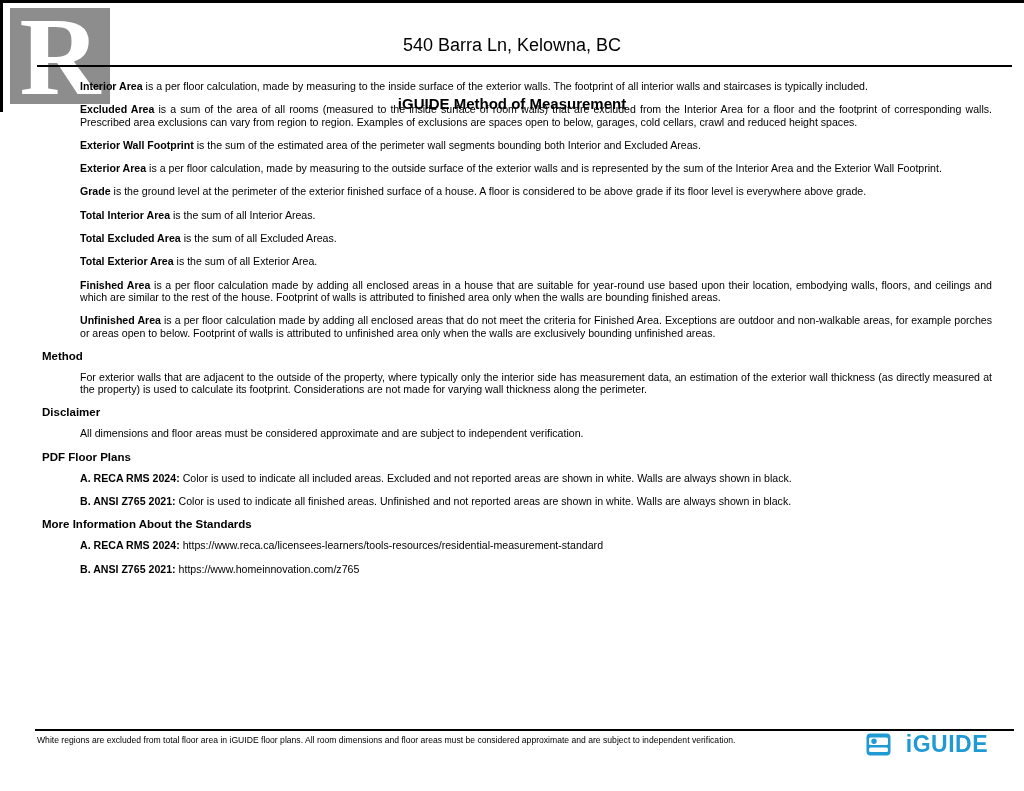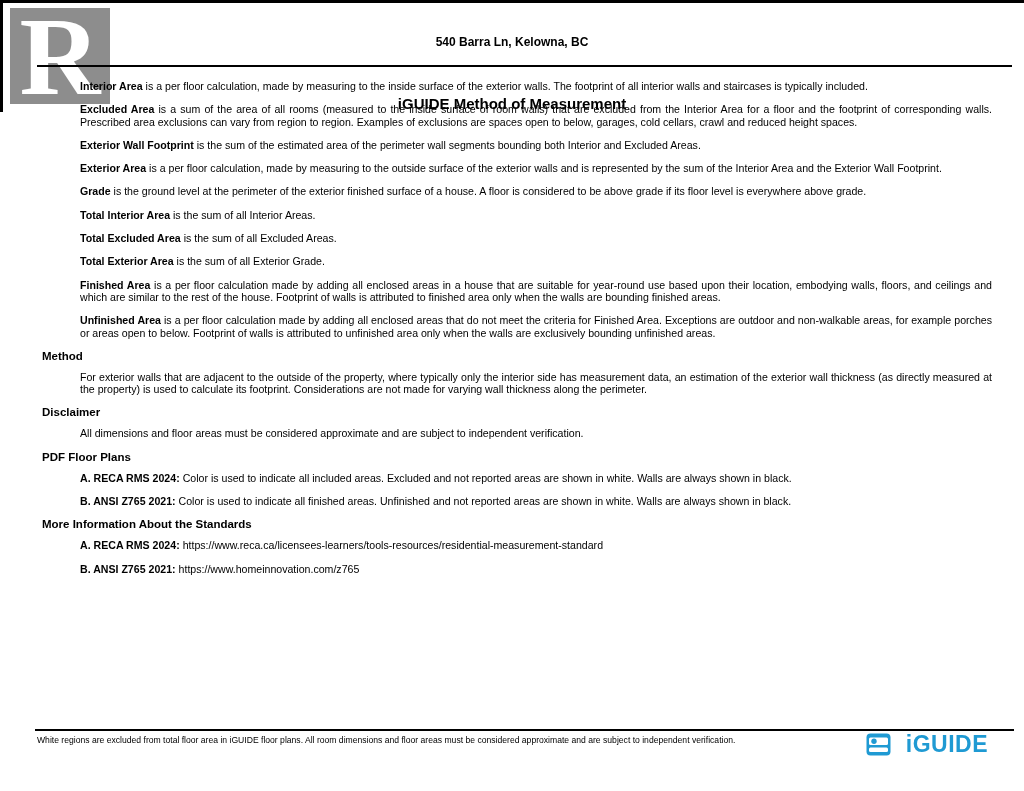--- a/index.html
+++ b/index.html
@@ -25,21 +25,21 @@
     font-size:112px; line-height:96px; color:#ffffff;
   }
   .wm-text {
     margin-top:8px; margin-left:-7px;
     font-size:30px; letter-spacing:3px; color:#b7b7b7; font-weight:normal;
     white-space:nowrap;
   }
 
   
   header { position:absolute; top:35px; left:0; width:100%; text-align:center; z-index:2; }
-  .page-title { font-size:12px; font-weight:bold; margin:0; }
+  .page-title { font-size:18px; font-weight:normal; margin:0; }
   .title-rule { position:absolute; top:65px; left:37px; right:12px; height:0; border-top:2px solid #000; z-index:2; }
   .page-subtitle { font-size:15px; font-weight:bold; margin:26px 0 0 0; }
 
   
   .content { position:absolute; top:80px; left:0; right:0; z-index:1; }
   .sec-heading { font-size:11.5px; font-weight:bold; margin:10px 44px 9px 42px; }
   .para {
     font-size:10.6px; line-height:12.3px;
     margin:0 32px 11px 80px;
     text-align:justify;
@@ -80,21 +80,21 @@
 <main class="content">
 
 
   <p class="para"><b class="term">Interior Area</b> <span>is a per floor calculation, made by measuring to the inside surface of the exterior walls. The footprint of all interior walls and staircases is typically included.</span></p>
   <p class="para"><b class="term">Excluded Area</b> <span>is a sum of the area of all rooms (measured to the inside surface of room walls) that are excluded from the Interior Area for a floor and the footprint of corresponding walls. Prescribed area exclusions can vary from region to region. Examples of exclusions are spaces open to below, garages, cold cellars, crawl and reduced height spaces.</span></p>
   <p class="para"><b class="term">Exterior Wall Footprint</b> <span>is the sum of the estimated area of the perimeter wall segments bounding both Interior and Excluded Areas.</span></p>
   <p class="para"><b class="term">Exterior Area</b> <span>is a per floor calculation, made by measuring to the outside surface of the exterior walls and is represented by the sum of the Interior Area and the Exterior Wall Footprint.</span></p>
   <p class="para"><b class="term">Grade</b> <span>is the ground level at the perimeter of the exterior finished surface of a house. A floor is considered to be above grade if its floor level is everywhere above grade.</span></p>
   <p class="para"><b class="term">Total Interior Area</b> <span>is the sum of all Interior Areas.</span></p>
   <p class="para"><b class="term">Total Excluded Area</b> <span>is the sum of all Excluded Areas.</span></p>
-  <p class="para"><b class="term">Total Exterior Area</b> <span>is the sum of all Exterior Grade.</span></p>
+  <p class="para"><b class="term">Total Exterior Area</b> <span>is the sum of all Exterior Area.</span></p>
   <p class="para"><b class="term">Finished Area</b> <span>is a per floor calculation made by adding all enclosed areas in a house that are suitable for year-round use based upon their location, embodying walls, floors, and ceilings and which are similar to the rest of the house. Footprint of walls is attributed to finished area only when the walls are bounding finished areas.</span></p>
   <p class="para"><b class="term">Unfinished Area</b> <span>is a per floor calculation made by adding all enclosed areas that do not meet the criteria for Finished Area. Exceptions are outdoor and non-walkable areas, for example porches or areas open to below. Footprint of walls is attributed to unfinished area only when the walls are exclusively bounding unfinished areas.</span></p>
 
   <h3 class="sec-heading">Method</h3>
   <p class="para">For exterior walls that are adjacent to the outside of the property, where typically only the interior side has measurement data, an estimation of the exterior wall thickness (as directly measured at the property) is used to calculate its footprint. Considerations are not made for varying wall thickness along the perimeter.</p>
 
   <h3 class="sec-heading">Disclaimer</h3>
   <p class="para">All dimensions and floor areas must be considered approximate and are subject to independent verification.</p>
 
   <h3 class="sec-heading">PDF Floor Plans</h3>

